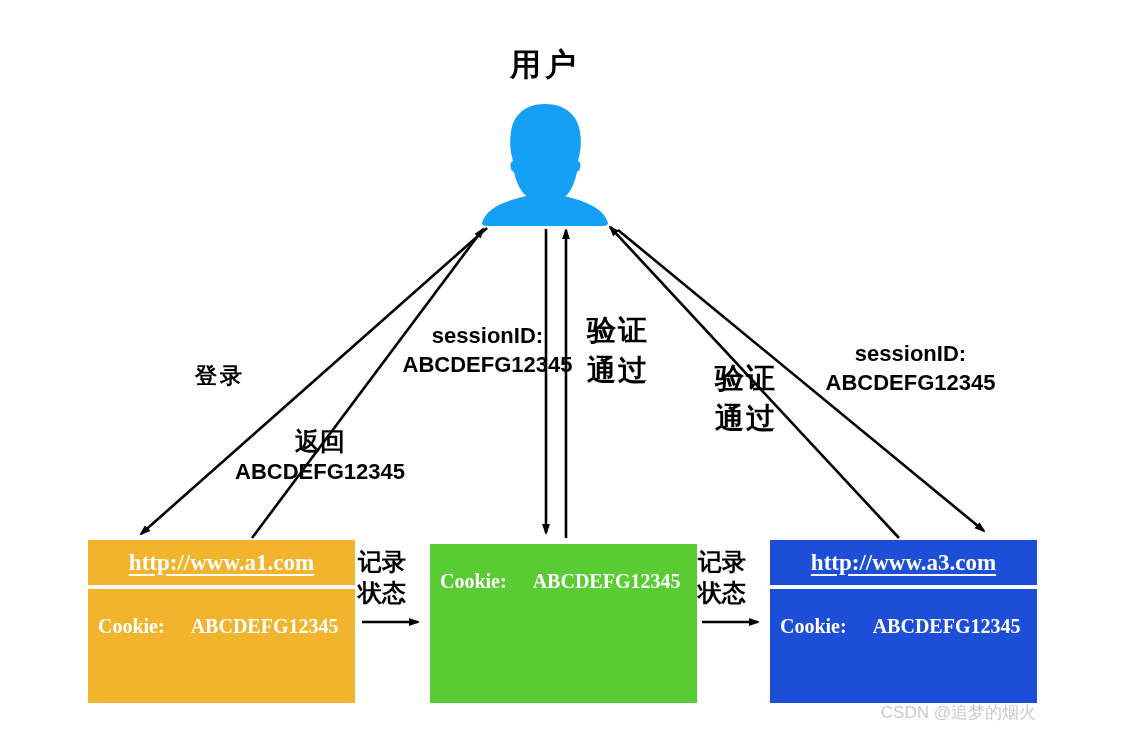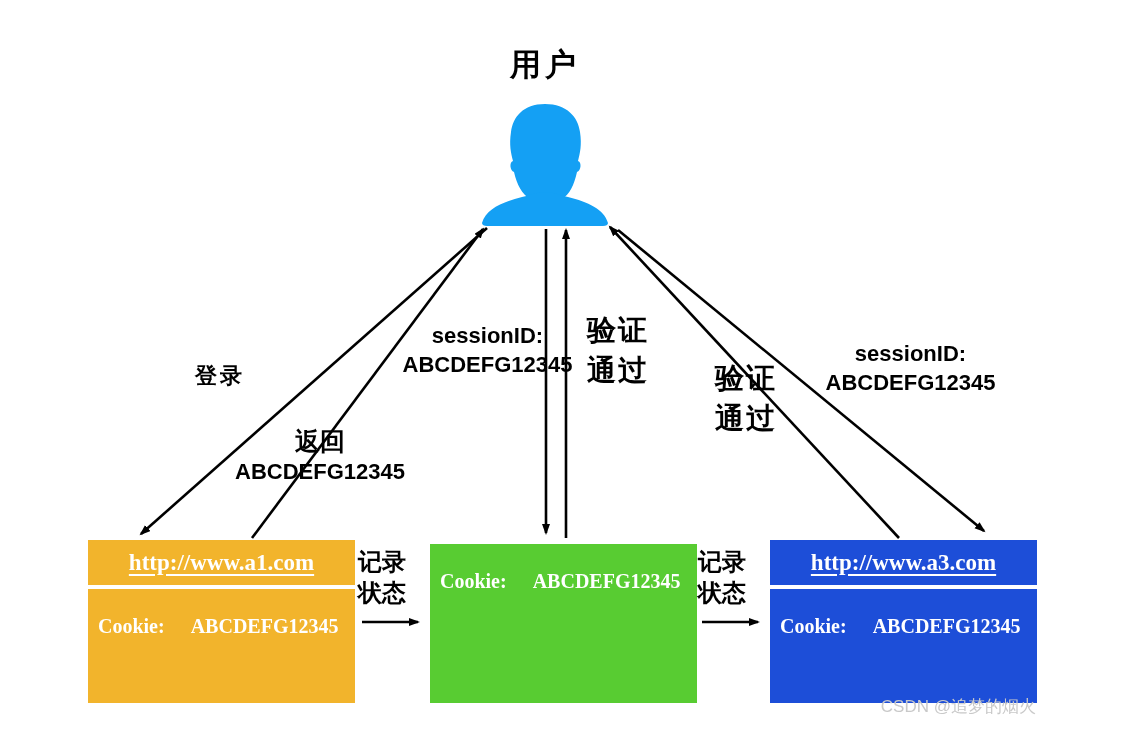--- a/index.html
+++ b/index.html
@@ -86,21 +86,21 @@
   .site-cookie {
     padding: 26px 0 0 10px;
     font-size: 20px;
     font-weight: bold;
     white-space: nowrap;
   }
   .cookie-value { margin-left: 26px; }
   .watermark {
     position: absolute;
     right: 10px;
-    bottom: 22px;
+    bottom: 16px;
     z-index: 4;
     font-size: 17px;
     color: #c9c9c9;
     font-weight: normal;
     margin-left: 24px;
   }
 </style>
 </head>
 <body>
 

